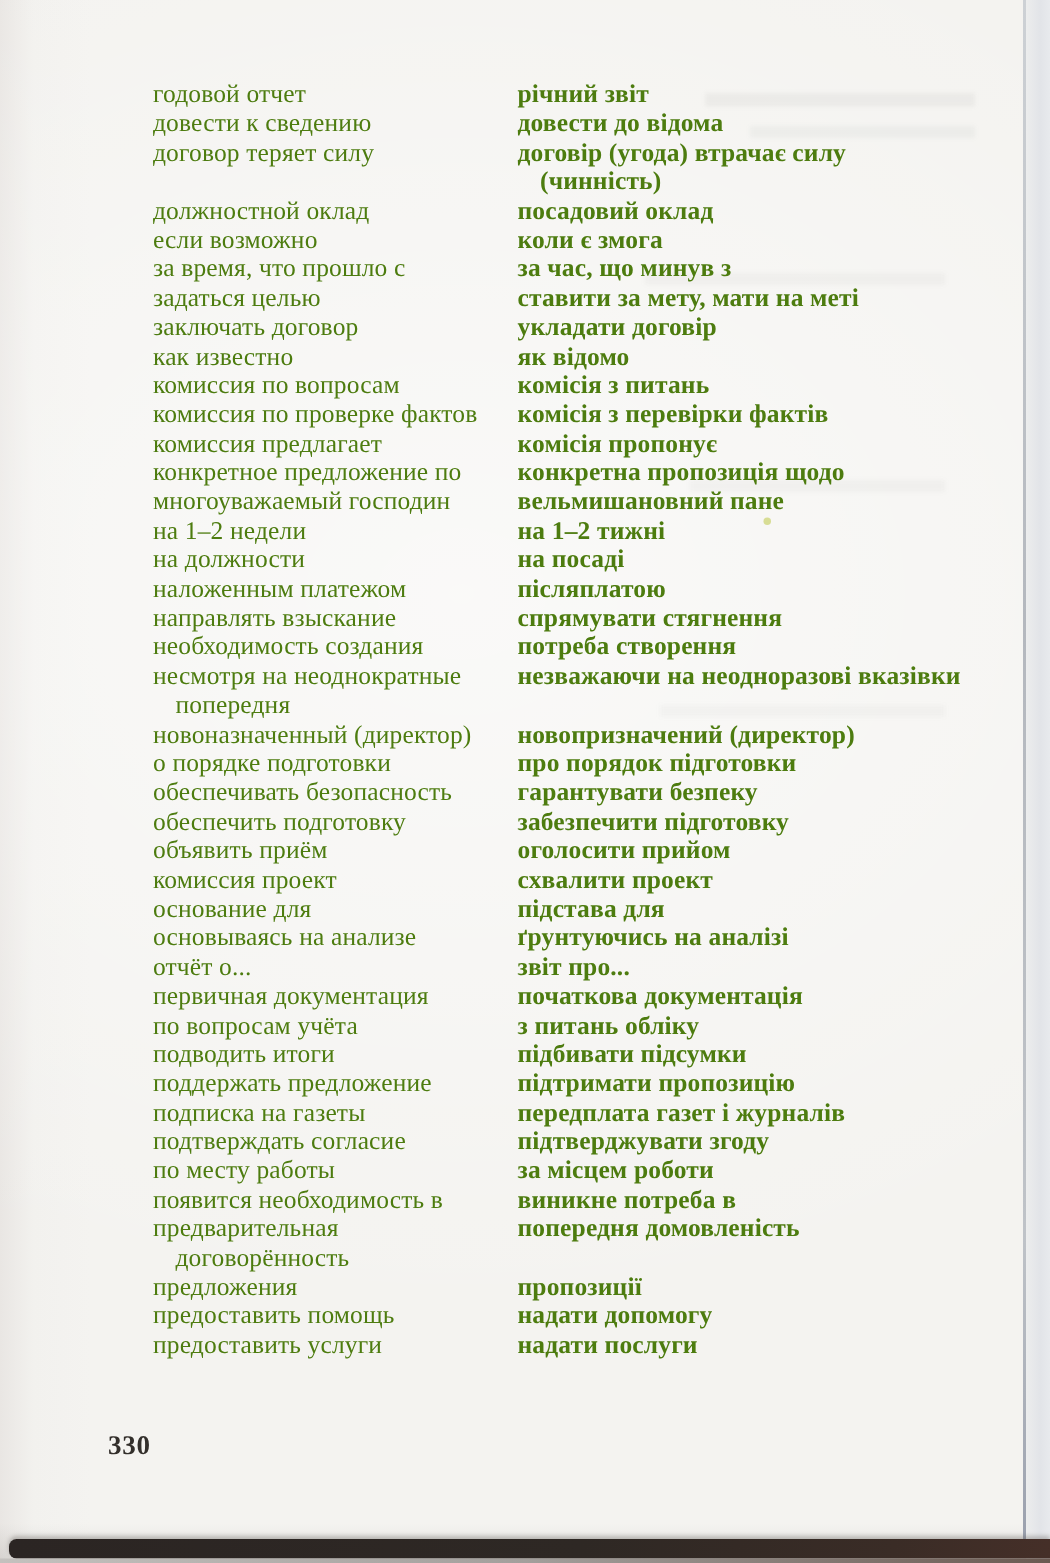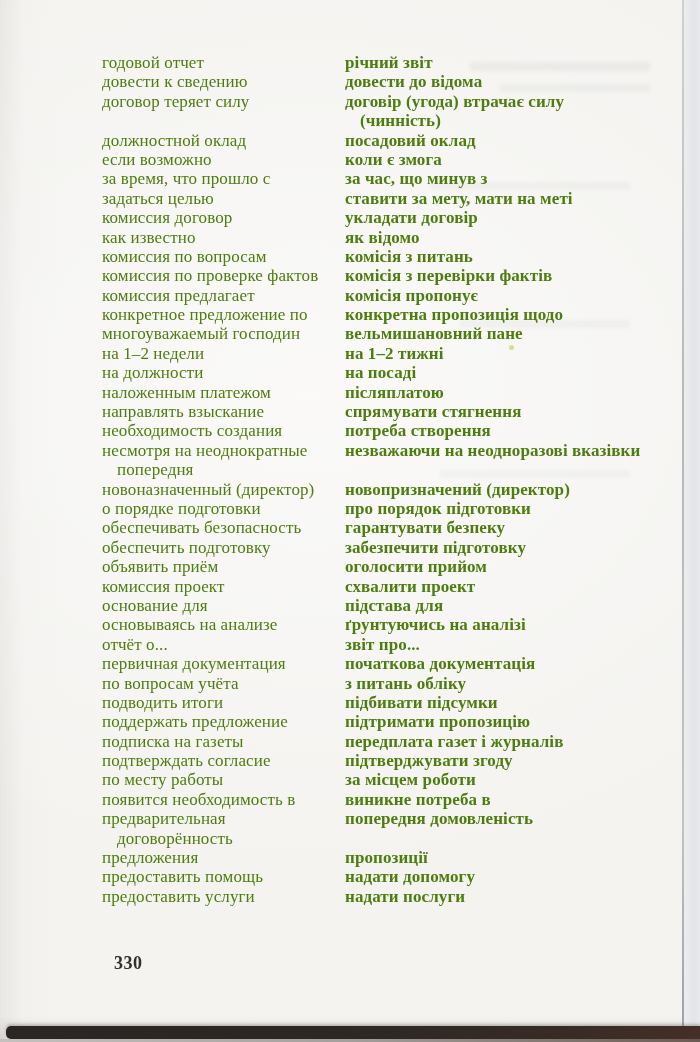--- a/index.html
+++ b/index.html
@@ -59,21 +59,20 @@
   }
   .row { display: flex; height: 19.4px; white-space: nowrap; }
   .cell-left  { flex: 0 0 243px; }
   .cell-right { flex: 1 1 auto; font-weight: bold; }
   .indent { padding-left: 15px; }
 
   .page-number {
     position: absolute; left: 72px; top: 953px;
     font-size: 18px; font-weight: bold; color: #332f2b;
     letter-spacing: 0.5px;
-    margin-left: 42px;
   }
 
   
   .smudge { position: absolute; filter: blur(1.5px); pointer-events: none; }
   .smudge.s1 { left: 470px; top: 62px;  width: 180px; height: 9px;  background: rgba(110,112,118,0.07); }
   .smudge.s2 { left: 500px; top: 84px;  width: 150px; height: 8px;  background: rgba(110,112,118,0.06); }
   .smudge.s3 { left: 430px; top: 182px; width: 200px; height: 8px;  background: rgba(110,112,118,0.05); }
   .smudge.s4 { left: 460px; top: 320px; width: 170px; height: 8px;  background: rgba(110,112,118,0.05); }
   .smudge.s5 { left: 440px; top: 470px; width: 190px; height: 8px;  background: rgba(110,112,118,0.045); }
   .speck {
@@ -133,21 +132,21 @@
       <div class="cell-left">за время, что прошло с</div>
       <div class="cell-right">за час, що минув з</div>
     </div>
 
     <div class="row">
       <div class="cell-left">задаться целью</div>
       <div class="cell-right">ставити за мету, мати на меті</div>
     </div>
 
     <div class="row">
-      <div class="cell-left">комиссия договор</div>
+      <div class="cell-left">заключать договор</div>
       <div class="cell-right">укладати договір</div>
     </div>
 
     <div class="row">
       <div class="cell-left">как известно</div>
       <div class="cell-right">як відомо</div>
     </div>
 
     <div class="row">
       <div class="cell-left">комиссия по вопросам</div>

